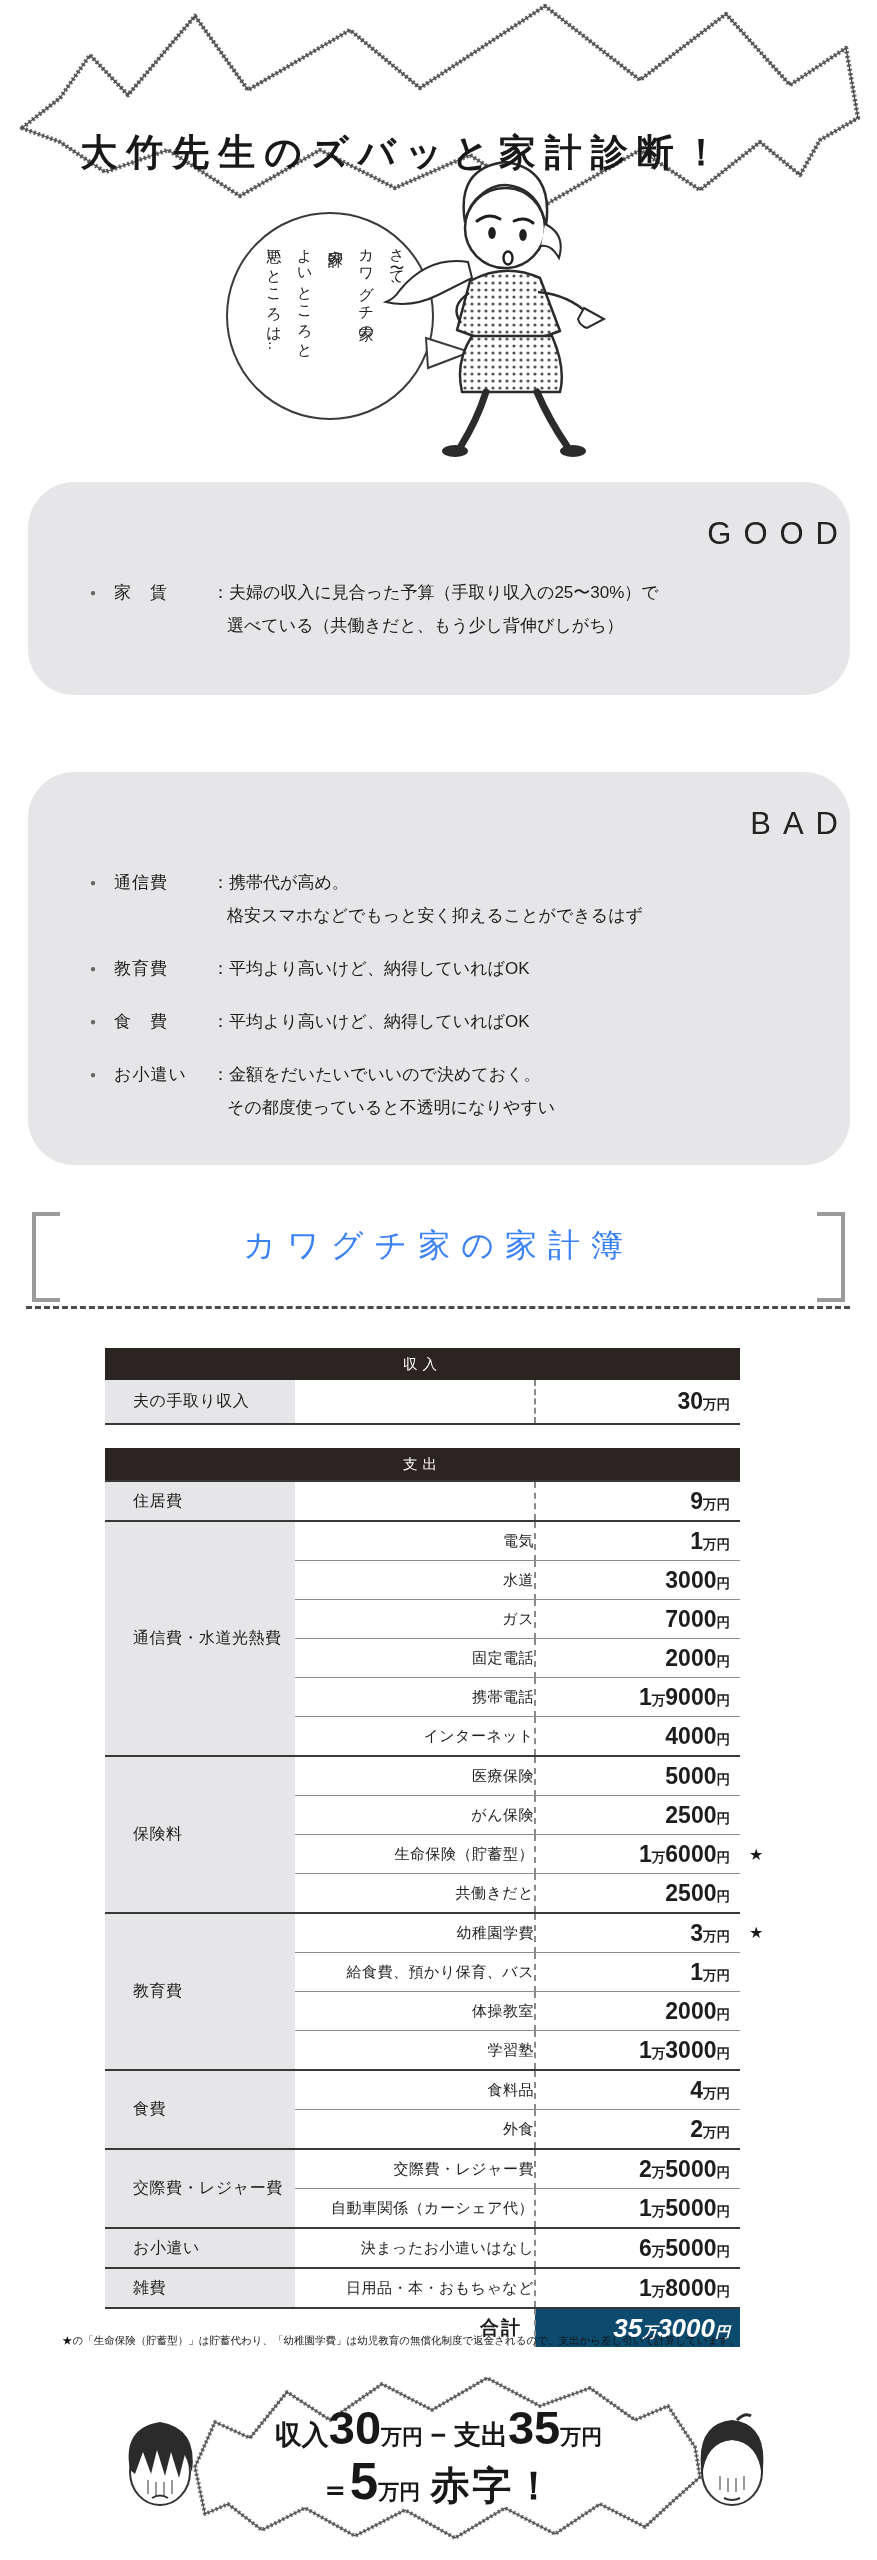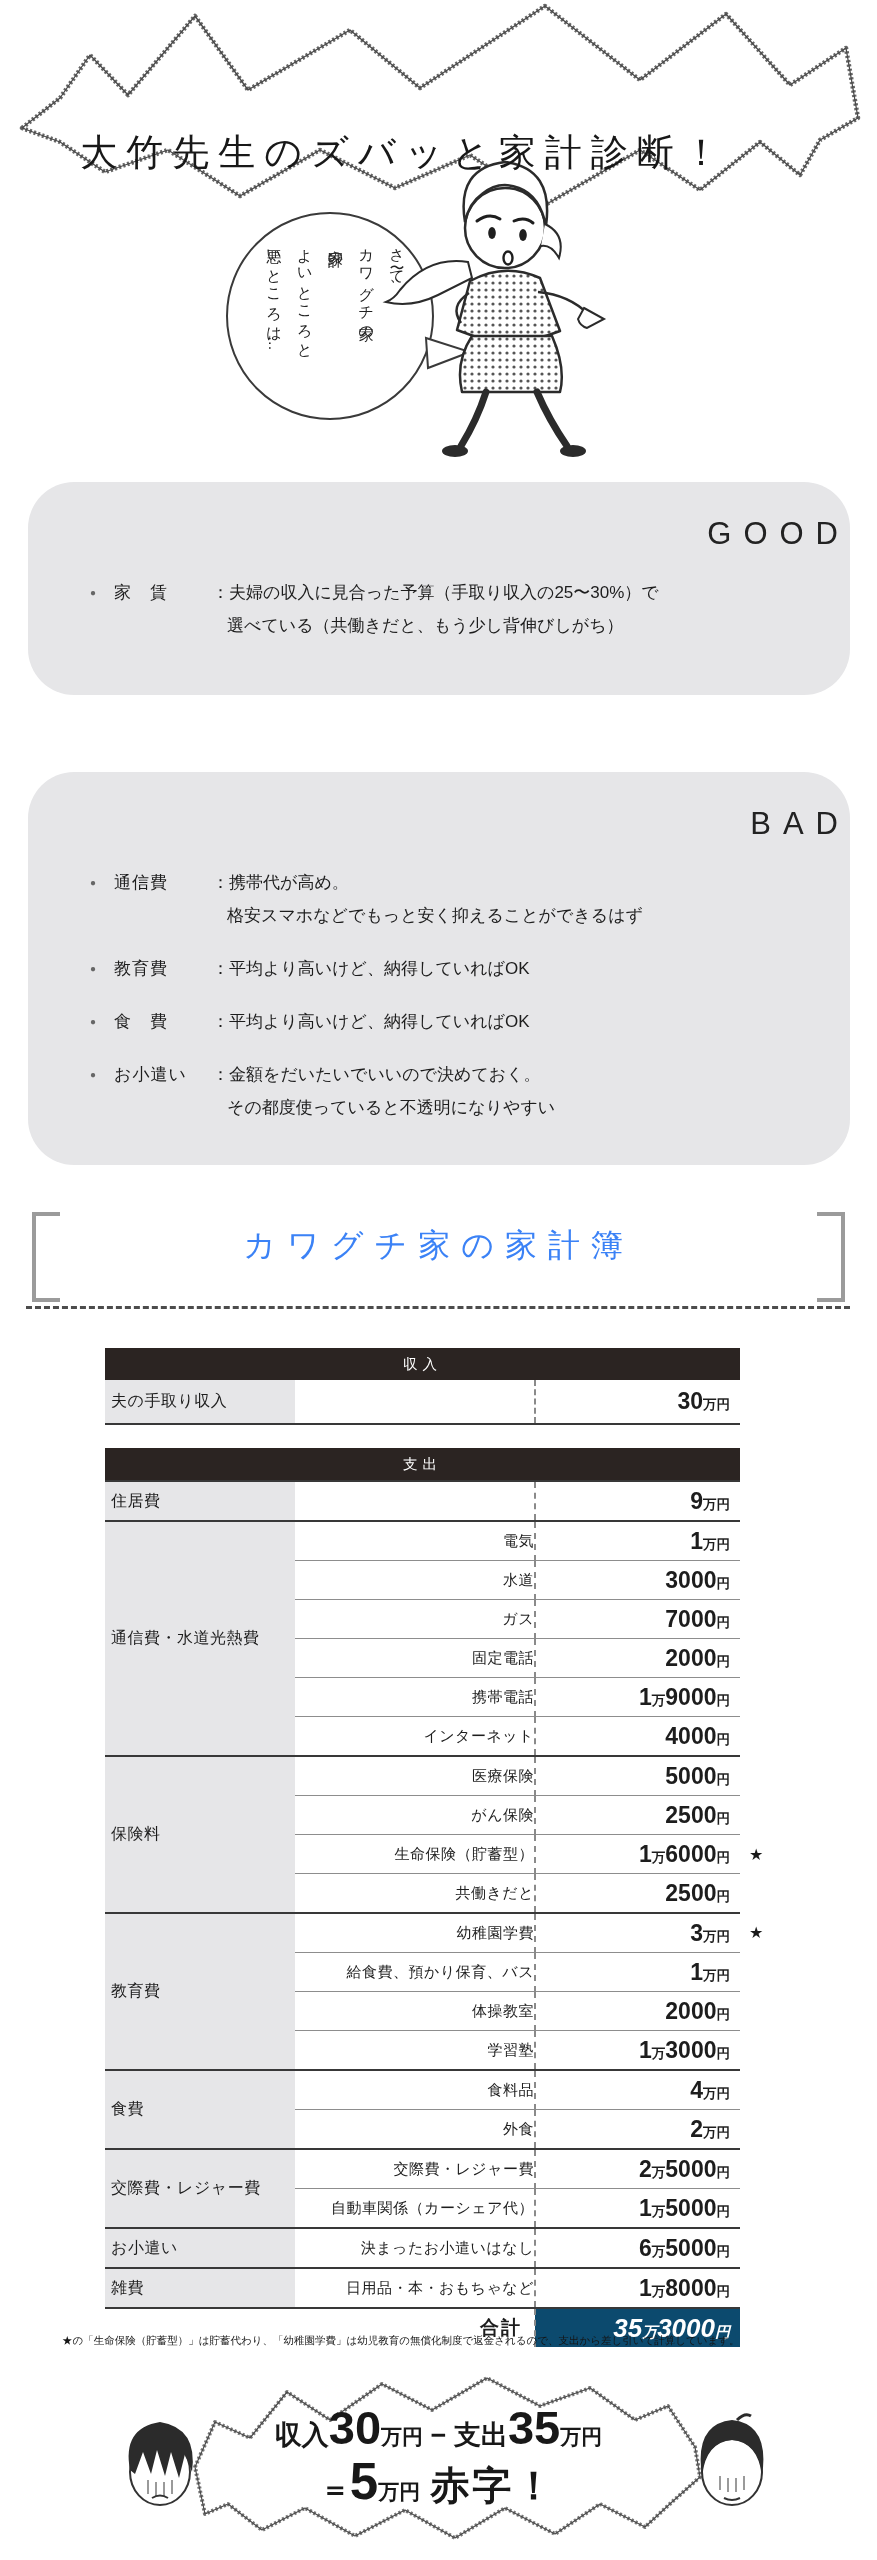--- a/index.html
+++ b/index.html
@@ -3,21 +3,21 @@
 <meta charset="utf-8">
 <style>
   html,body{margin:0;padding:0;background:#fff;}
   .page{position:relative;width:877px;height:2560px;background:#fff;overflow:hidden;
         font-family:"Liberation Sans",sans-serif;color:#1d1d1d;}
   .abs{position:absolute;}
 
   
   #header-svg{left:0;top:0;}
   #main-title{left:0;top:128px;width:809px;text-align:center;
-              font-size:37px;font-weight:normal;letter-spacing:9px;color:#181818;}
+              font-size:37px;font-weight:bold;letter-spacing:9px;color:#181818;}
   #speech-text{left:252px;top:238px;width:160px;height:160px;
                writing-mode:vertical-rl;white-space:pre-line;
                font-size:15px;line-height:2.05;color:#222;letter-spacing:2px;}
 
   
   .note-box{background:#e6e6e8;border-radius:46px;}
   #good-box{left:28px;top:482px;width:822px;height:213px;}
   #bad-box{left:28px;top:772px;width:822px;height:393px;}
   .note-heading{padding:34px 0 24px 62px;font-size:31px;font-weight:500;
                 letter-spacing:12px;color:#222;text-align:right;}
@@ -36,21 +36,21 @@
   #heading-dash{left:26px;top:1306px;width:824px;border-top:3px dashed #4c4c4c;}
 
   
   table.ledger{border-collapse:collapse;table-layout:fixed;}
   #income-table{position:absolute;left:105px;top:1348px;}
   #expense-table{position:absolute;left:105px;top:1448px;}
   th.bar{background:#2b2422;color:#fff;font-weight:normal;font-size:14.5px;
          letter-spacing:5px;height:30px;text-align:center;}
   th.bar-pad{background:transparent;border:none;}
   td{padding:0;}
-  td.cat{background:#e6e6e8;font-size:16px;font-weight:500;padding-left:6px;
+  td.cat{background:#e6e6e8;font-size:16px;font-weight:500;padding-left:28px;
          letter-spacing:0.5px;vertical-align:middle;}
   td.item{font-size:15px;font-weight:500;padding-left:12px;letter-spacing:0.5px;text-align:right;}
   td.amount{border-left:2px dashed #8a8a8a;text-align:right;padding-right:10px;
             font-weight:bold;white-space:nowrap;}
   td.star{border:none;font-size:16px;padding-left:9px;color:#1a1a1a;}
   #income-table td{height:43px;}
   #expense-table td{height:38px;}
   tr.cat-first td.cat,tr.cat-first td.item,tr.cat-first td.amount{border-top:2.5px solid #383838;}
   tr.sub td.item,tr.sub td.amount{border-top:1.5px solid #8d8d8d;}
   tr.last-expense td.cat,tr.last-expense td.item,tr.last-expense td.amount{border-bottom:2.5px solid #383838;}

